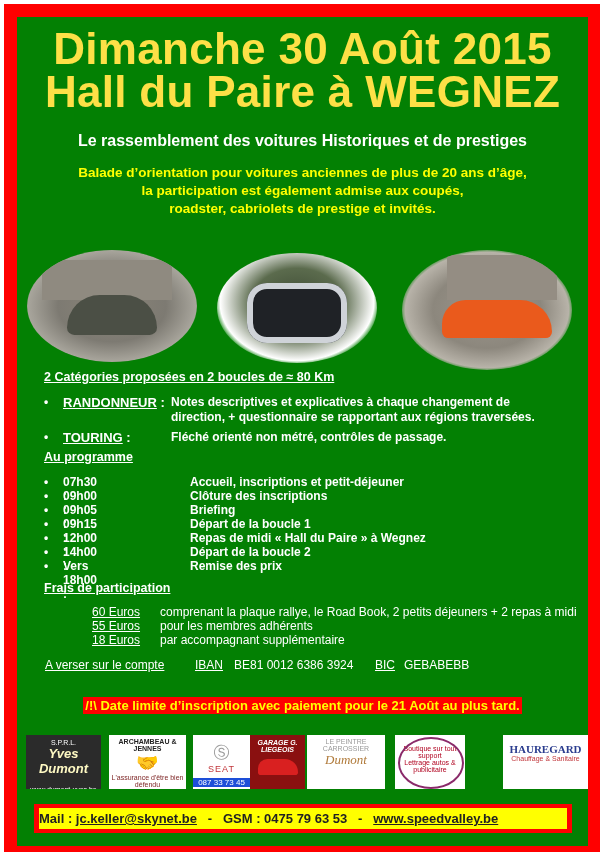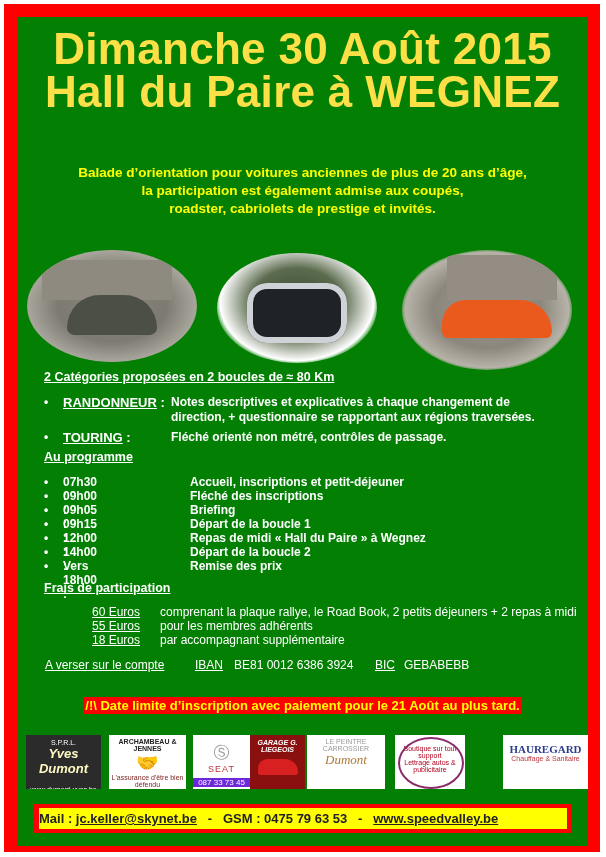--- a/index.html
+++ b/index.html
@@ -60,20 +60,21 @@
   .footer-inner a { color:#222222; text-decoration:underline; }
 </style>
 </head>
 <body>
 
 <div class="frame">
   <div class="panel">
 
     <div class="title t1">Dimanche 30 Août 2015</div>
     <div class="title t2">Hall du Paire à WEGNEZ</div>
+    <div class="subtitle">Le rassemblement des voitures Historiques et de prestiges</div>
     <div class="balade">
       <div>Balade d’orientation pour voitures anciennes de plus de 20 ans d’âge,</div>
       <div>la participation est également admise aux coupés,</div>
       <div>roadster, cabriolets de prestige et invités.</div>
     </div>
 
     <div class="photos">
       <div class="photo p1">
         <div class="car house1"></div>
         <div class="car car1"></div>
@@ -113,21 +114,21 @@
     </div>
     <div class="content" style="top:458px; width:540px; height:100px;">
       <div class="prog-row" style="top:0;">
           <span class="b">•</span>
           <span class="time">07h30 :</span>
           <span class="desc">Accueil, inscriptions et petit-déjeuner</span>
         </div>
       <div class="prog-row" style="top:14px;">
           <span class="b">•</span>
           <span class="time">09h00 :</span>
-          <span class="desc">Fléché des inscriptions</span>
+          <span class="desc">Clôture des inscriptions</span>
         </div>
       <div class="prog-row" style="top:28px;">
           <span class="b">•</span>
           <span class="time">09h05 :</span>
           <span class="desc">Briefing</span>
         </div>
       <div class="prog-row" style="top:42px;">
           <span class="b">•</span>
           <span class="time">09h15 :</span>
           <span class="desc">Départ de la boucle 1</span>
@@ -185,21 +186,21 @@
         <div style="margin-top:10px;">www.dumont-yves.be</div>
       </div>
       <div class="sp sp2">
         <div style="margin-top:3px;font-weight:bold;color:#222;">ARCHAMBEAU &amp; JENNES</div>
         <div style="font-size:18px;line-height:22px;">🤝</div>
         <div>L'assurance d'être bien défendu</div>
       </div>
       <div class="sp sp3">
         <div style="margin-top:8px;font-size:16px;color:#999;">Ⓢ</div>
         <div style="font-size:9px;letter-spacing:1px;">SEAT</div>
-        <div style="background:#6d28d9;color:#fff;font-size:8px;margin-top:4px;">087 33 73 45</div>
+        <div style="background:#1d4ed8;color:#fff;font-size:8px;margin-top:4px;">087 33 73 45</div>
       </div>
       <div class="sp sp3b">
         <div style="margin-top:4px;font-weight:bold;font-style:italic;">GARAGE G. LIEGEOIS</div>
         <div style="margin:6px auto 0;width:40px;height:16px;background:#d92020;border-radius:10px 14px 3px 3px;"></div>
       </div>
       <div class="sp sp4">
         <div style="margin-top:3px;color:#999;">LE PEINTRE CARROSSIER</div>
         <div style="font-size:13px;font-style:italic;font-family:'Liberation Serif',serif;">Dumont</div>
       </div>
       <div class="sp sp5">

